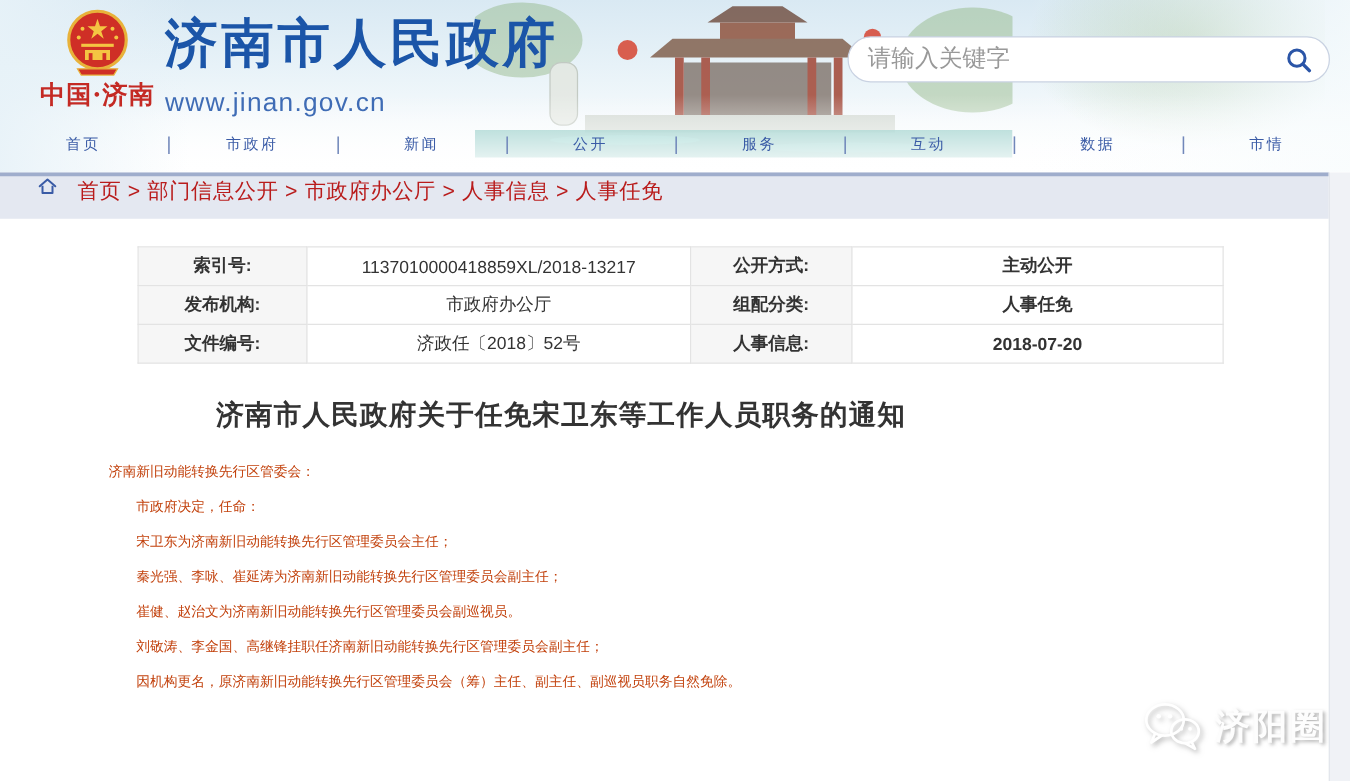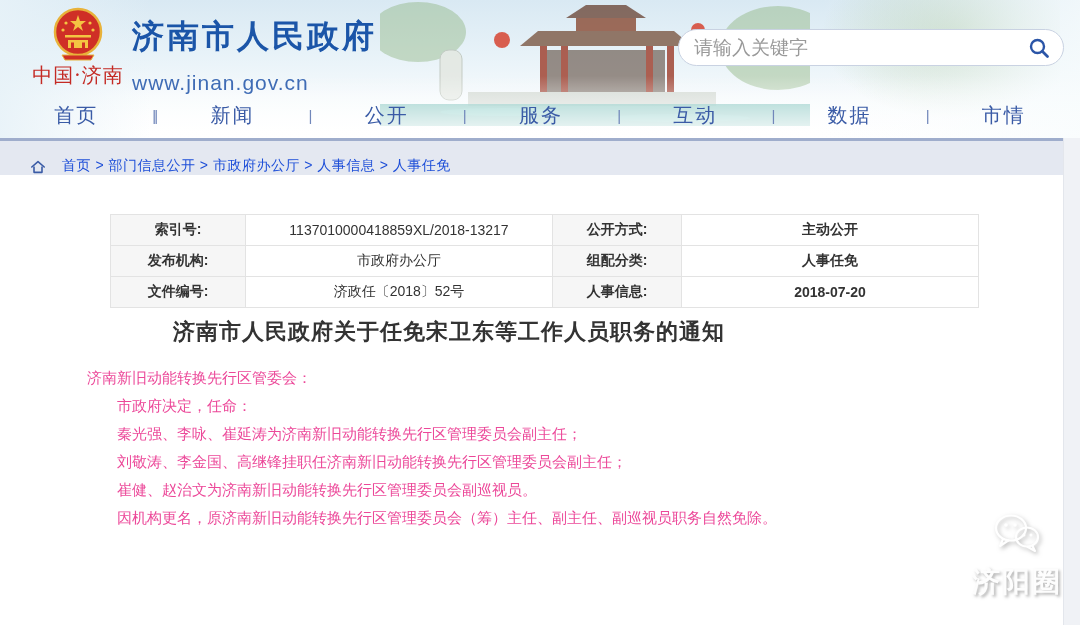--- a/index.html
+++ b/index.html
@@ -21,83 +21,82 @@
   .banner-fade{
     position:absolute;inset:0;
     background:
       linear-gradient(to right, rgba(231,242,248,.9) 0%, rgba(255,255,255,0) 14%, rgba(255,255,255,0) 76%, rgba(248,252,253,.75) 100%),
       linear-gradient(to bottom, rgba(255,255,255,0) 55%, rgba(255,255,255,.85) 96%);
   }
   .logo-area{position:absolute;left:26px;top:6px;width:104px;text-align:center;z-index:5;cursor:pointer;}
   .logo-area .emblem{display:block;margin:0 auto;}
   .logo-cn{
     font-family:"DejaVu Serif","Liberation Serif",serif;
-    font-weight:normal;font-size:20px;color:#c42a24;letter-spacing:1px;white-space:nowrap;
+    font-weight:bold;font-size:20px;color:#c42a24;letter-spacing:1px;white-space:nowrap;
   }
   .site-block{position:absolute;left:132px;top:16px;z-index:5;}
-  .site-name{font-size:32px;font-weight:bold;color:#1b55a8;letter-spacing:3px;line-height:40px;font-family:Liberation Serif, serif;}
+  .site-name{font-size:42px;font-weight:bold;color:#1b55a8;letter-spacing:3px;line-height:40px;font-family:Liberation Serif, serif;}
   .site-url{font-size:21px;color:#3f6cb5;letter-spacing:1px;margin-top:15px;}
   
   .search{
     position:absolute;left:678px;top:29px;width:386px;height:37px;z-index:6;
     background:#ffffff;border:1px solid #c9d2e2;border-radius:19px;
     display:flex;align-items:center;padding:0 13px;box-sizing:border-box;
   }
   .search input{
     flex:1;border:none;outline:none;background:transparent;
     font-size:19px;color:#333;font-family:"Liberation Sans",sans-serif;
   }
   .search input::placeholder{color:#999;}
   .search-btn{background:none;border:none;padding:0;cursor:pointer;display:flex;align-items:center;}
   
   .nav{
     position:absolute;left:0;top:92px;width:1080px;height:46px;z-index:5;
     display:flex;align-items:center;
   }
   .nav-item{
-    flex:1;text-align:center;font-size:20px;color:#3a5ba6;
+    flex:1;text-align:center;font-size:12px;color:#3a5ba6;
     text-decoration:none;cursor:pointer;letter-spacing:2px;
   }
   .nav-sep{width:2px;color:#7187ba;font-size:15px;text-align:center;}
   
   .breadcrumb{
     position:absolute;top:138px;left:0;width:1063px;height:37px;box-sizing:border-box;
     background:#e4e8f1;border-top:3px solid #9fadcc;
-    display:flex;align-items:flex-end;padding-left:30px;
-    color:#1d4ed8;font-size:14px;
+    display:flex;align-items:flex-start;padding-left:30px;
+    color:#b91c1c;font-size:17px;
   }
   .breadcrumb .home-ic{margin-right:16px;display:flex;align-items:center;}
   .breadcrumb-path{cursor:pointer;letter-spacing:.5px;}
   .right-strip{
     position:absolute;top:138px;right:0;width:17px;height:487px;
     background:#f0f2f6;border-left:1px solid #e3e6ec;box-sizing:border-box;
   }
   
-  .meta-table{position:absolute;top:214px;left:110px;border-collapse:collapse;border-radius:23px;}
+  .meta-table{position:absolute;top:197px;left:110px;border-collapse:collapse;border-radius:23px;}
   .meta-table td{
     border:1px solid #e3e3e3;height:30px;text-align:center;
     font-size:14px;color:#333;padding:0 4px;
   }
   .meta-table td.lbl{background:#f6f6f6;font-weight:bold;}
   .c1{width:126px;} .c2{width:298px;} .c3{width:120px;} .c4{width:288px;font-weight:bold;}
   
   .doc-title{
     position:absolute;top:302px;left:0;width:898px;text-align:center;
     font-size:22px;font-weight:bold;color:#333;letter-spacing:1px;
   }
   .doc-body{position:absolute;top:364px;left:87px;width:902px;}
-  .doc-body p{margin:0;line-height:28px;font-size:15px;color:#ec4899;}
+  .doc-body p{margin:0;line-height:28px;font-size:11px;color:#c2410c;}
   .doc-body p.ind{text-indent:2em;font-family:Liberation Serif, serif;}
   
   .watermark{
     position:absolute;right:18px;bottom:24px;z-index:8;
     display:flex;align-items:center;gap:10px;
     color:#fdfdfd;font-size:28px;font-weight:bold;letter-spacing:2px;
     text-shadow:2px 2px 3px rgba(120,120,120,.55);
-    flex-direction:column;
   }
   .wm-icon{filter:drop-shadow(2px 2px 2px rgba(120,120,120,.5));}
 </style>
 </head>
 <body>
 
 <div class="banner">
   <svg class="banner-scene" viewBox="0 0 430 138">
     <ellipse cx="38" cy="32" rx="48" ry="30" fill="#86ad74" opacity="0.5"></ellipse>
     <ellipse cx="398" cy="48" rx="58" ry="42" fill="#8db27b" opacity="0.55"></ellipse>
@@ -150,20 +149,21 @@
       <svg width="22" height="22" viewBox="0 0 22 22">
         <circle cx="9.5" cy="9.5" r="6.5" fill="none" stroke="#2b55a7" stroke-width="2.4"></circle>
         <line x1="14.5" y1="14.5" x2="19.5" y2="19.5" stroke="#2b55a7" stroke-width="2.8" stroke-linecap="round"></line>
       </svg>
     </button>
   </div>
 
   <nav class="nav">
     <a class="nav-item">首页</a>
     <span class="nav-sep">|</span>
+    <a class="nav-item">市政府</a>
     <span class="nav-sep">|</span>
     <a class="nav-item">新闻</a>
     <span class="nav-sep">|</span>
     <a class="nav-item">公开</a>
     <span class="nav-sep">|</span>
     <a class="nav-item">服务</a>
     <span class="nav-sep">|</span>
     <a class="nav-item">互动</a>
     <span class="nav-sep">|</span>
     <a class="nav-item">数据</a>
@@ -204,23 +204,24 @@
     <td class="c4">2018-07-20</td>
   </tr>
 </tbody>
   </table>
 
 <h1 class="doc-title">济南市人民政府关于任免宋卫东等工作人员职务的通知</h1>
 
 <div class="doc-body">
   <p>济南新旧动能转换先行区管委会：</p>
   <p class="ind">市政府决定，任命：</p>
+  <p class="ind">宋卫东为济南新旧动能转换先行区管理委员会主任；</p>
   <p class="ind">秦光强、李咏、崔延涛为济南新旧动能转换先行区管理委员会副主任；</p>
+  <p class="ind">崔健、赵治文为济南新旧动能转换先行区管理委员会副巡视员。</p>
   <p class="ind">刘敬涛、李金国、高继锋挂职任济南新旧动能转换先行区管理委员会副主任；</p>
-  <p class="ind">崔健、赵治文为济南新旧动能转换先行区管理委员会副巡视员。</p>
   <p class="ind">因机构更名，原济南新旧动能转换先行区管理委员会（筹）主任、副主任、副巡视员职务自然免除。</p>
 </div>
 
 <div class="watermark">
   <svg class="wm-icon" width="48" height="40" viewBox="0 0 48 40">
     <ellipse cx="18" cy="15" rx="15" ry="12.5" fill="none" stroke="#ffffff" stroke-width="2.2"></ellipse>
     <path d="M10,26 L7,33 L16,27" fill="none" stroke="#ffffff" stroke-width="2.2" stroke-linejoin="round"></path>
     <circle cx="13" cy="12" r="1.8" fill="#ffffff"></circle>
     <circle cx="22" cy="12" r="1.8" fill="#ffffff"></circle>
     <ellipse cx="34" cy="24" rx="11" ry="9.5" fill="none" stroke="#ffffff" stroke-width="2.2"></ellipse>

